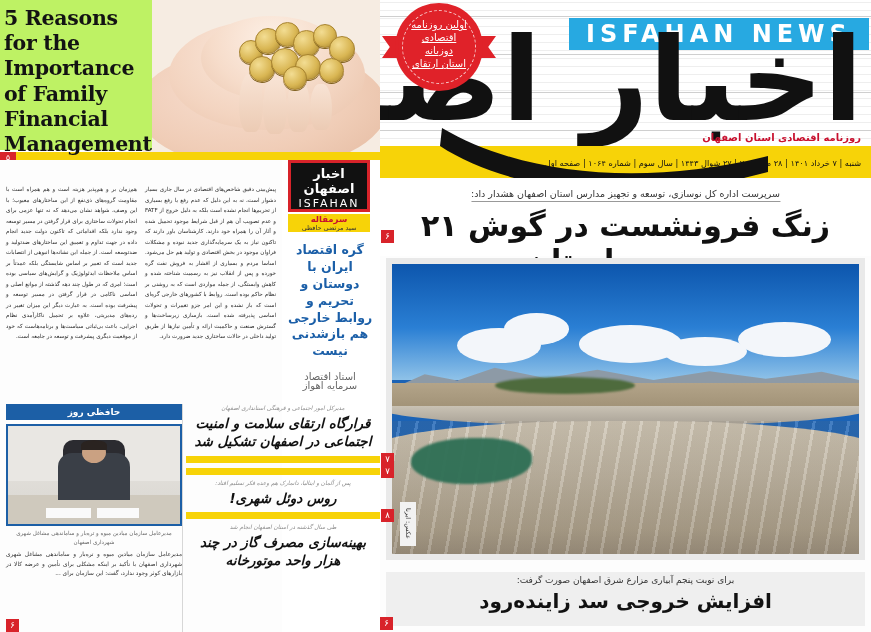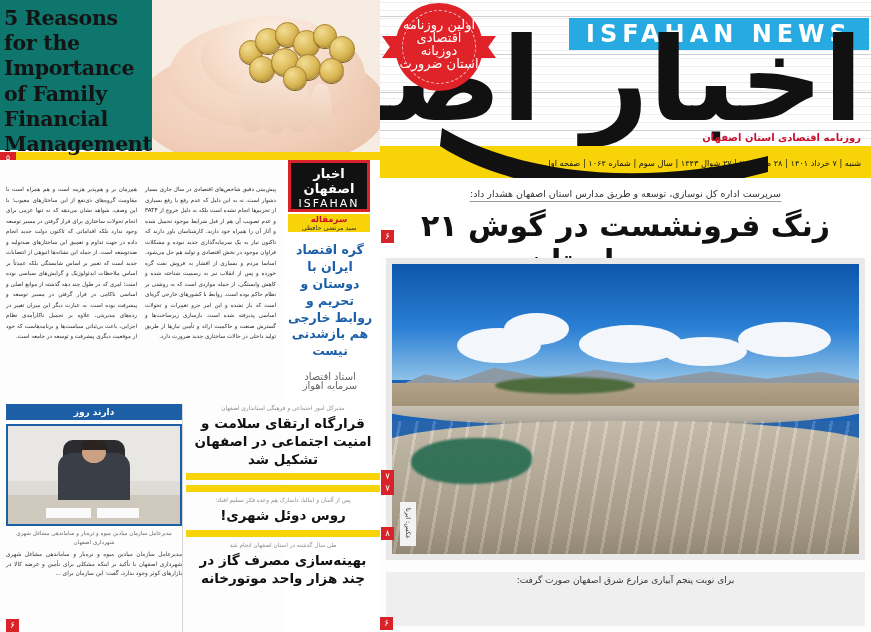--- a/index.html
+++ b/index.html
@@ -2,21 +2,21 @@
 <html lang="fa" dir="rtl"><head>
 <meta charset="utf-8">
 <title>Isfahan News Front Page</title>
 <style>
   html,body{margin:0;padding:0;background:#ffffff;}
   body{width:871px;height:632px;overflow:hidden;font-family:"DejaVu Sans","Liberation Sans",sans-serif;}
   .page{position:relative;width:871px;height:632px;background:#fdfdfd;overflow:hidden;}
 
   
   .top-banner{position:absolute;left:0;top:0;width:380px;height:160px;background:#ffffff;overflow:hidden;}
-  .en-head{position:absolute;left:0;top:0;width:152px;height:150px;background:#0f766e;z-index:4;
+  .en-head{position:absolute;left:0;top:0;width:152px;height:150px;background:#bef264;z-index:4;
            padding:6px 8px 0 4px;box-sizing:border-box;}
   .en-head h1{margin:0;font-family:"DejaVu Serif","Liberation Serif",serif;font-weight:bold;
               font-size:20.5px;line-height:1.23;color:#131313;letter-spacing:-0.3px;direction:ltr;text-align:left;}
   .hands-photo{position:absolute;left:143px;top:0;width:237px;height:152px;overflow:hidden;
                background:#f6ece2;}
   .hands-photo .sk{position:absolute;border-radius:50%;}
   .palm-big{left:-6px;top:46px;width:250px;height:124px;background:
      radial-gradient(ellipse at 40% 35%, #f7ded0 0%, #f0cdb7 55%, #e3b99f 100%);
      border-radius:50% 50% 46% 46%/62% 62% 38% 38%;}
   .palm-mid{left:26px;top:20px;width:196px;height:110px;background:
@@ -45,21 +45,21 @@
      font-size:116px;line-height:132px;font-weight:bold;text-align:left;white-space:nowrap;
      font-family:"DejaVu Sans","Liberation Sans",sans-serif;direction:rtl;}
   .seal{position:absolute;left:18px;top:6px;width:82px;height:82px;z-index:6;}
   .seal .ribbonL,.seal .ribbonR{position:absolute;top:30px;width:26px;height:22px;background:#e02229;}
   .seal .ribbonL{left:-16px;clip-path:polygon(0 0,100% 0,100% 100%,0 100%,30% 50%);}
   .seal .ribbonR{right:-16px;clip-path:polygon(0 0,100% 0,70% 50%,100% 100%,0 100%);}
   .seal .disc{position:absolute;left:0;top:0;width:82px;height:82px;background:#e02229;border-radius:50%;
      box-shadow:0 0 0 3px #e02229;}
   .seal .disc::before{content:"";position:absolute;left:4px;top:4px;right:4px;bottom:4px;
      border:1px dashed rgba(255,255,255,.75);border-radius:50%;}
-  .seal .txt{position:absolute;left:0;top:12px;width:82px;color:#fff;font-size:13px;line-height:13px;text-align:center;}
+  .seal .txt{position:absolute;left:0;top:12px;width:82px;color:#fff;font-size:10px;line-height:13px;text-align:center;text-decoration:underline;}
   .yellowbar{position:absolute;left:0;bottom:0;width:491px;height:32px;background:#f7d308;z-index:3;}
   .yb-sub{position:absolute;right:10px;top:-14px;color:#c8102e;font-size:10px;font-weight:bold;}
   .yb-date{position:absolute;right:10px;top:12px;color:#111;font-size:8.2px;white-space:nowrap;}
   .yb-price{position:absolute;left:8px;top:12px;color:#111;font-size:12px;margin-top:44px;}
   .black-swoop{position:absolute;left:60px;bottom:-26px;width:330px;height:92px;z-index:4;pointer-events:none;}
 
   
   .lead{position:absolute;left:380px;top:178px;width:491px;height:78px;background:#fff;padding:4px 10px 0 10px;box-sizing:border-box;}
   .lead .kicker{font-size:9.5px;color:#333;text-align:center;border-bottom:1px solid #999;
      padding-bottom:2px;display:inline-block;position:relative;right:50%;transform:translateX(50%);}
@@ -130,21 +130,21 @@
   .fp-paper2{position:absolute;left:52%;bottom:6%;width:24%;height:10%;background:#fafafa;}
   .face-cap{font-size:5.6px;color:#6a6a6a;line-height:8.5px;text-align:center;margin-top:3px;}
   .face h4{margin:4px 0 0 0;font-size:12.5px;font-weight:bold;color:#111;text-align:center;line-height:1.3;}
   .face p{margin:4px 0 0 0;font-size:5.8px;line-height:9.5px;color:#333;text-align:justify;
      -moz-text-align-last:right;text-align-last:right;}
   .face .pg{position:absolute;left:0;bottom:-4px;width:13px;height:13px;background:#d8232a;color:#fff;
      font-size:8.5px;line-height:13px;text-align:center;}
 
   
   .newslist{position:absolute;left:186px;top:404px;width:194px;height:228px;}
-  .ni{position:relative;margin-bottom:2px;}
+  .ni{position:relative;margin-bottom:2px;font-style:italic;}
   .ni .k{font-size:5.8px;color:#8c8c8c;text-align:center;line-height:9px;}
   .ni h4{margin:2px 0 0 0;font-size:13.5px;font-weight:bold;color:#111;text-align:center;line-height:1.32;}
   .sep{position:relative;height:7px;margin:5px 0 4px 0;}
   .sep .bar{position:absolute;left:0;top:0;width:100%;height:7px;background:#f7d308;}
   .sep .num{position:absolute;right:-14px;top:-3px;width:13px;height:13px;background:#d8232a;color:#fff;
      font-size:8.5px;line-height:13px;text-align:center;}
   .divider-v{position:absolute;left:182px;top:404px;width:1px;height:228px;background:#d7d7d7;}
 </style>
 </head>
 <body>
@@ -202,33 +202,33 @@
     </svg>
 
     <div class="seal">
       <div class="ribbonL"></div>
         <div class="ribbonR"></div>
       <div class="disc"></div>
       <div class="txt">
         <div>اولین روزنامه</div>
         <div>اقتصادی</div>
         <div>دوزبانه</div>
-        <div>استان ضرورت</div>
+        <div>استان ارتقای</div>
       </div>
     </div>
 
     <div class="yellowbar">
       <div class="yb-sub">روزنامه اقتصادی استان اصفهان</div>
       <div class="yb-date">شنبه | ۷ خرداد ۱۴۰۱ | ۲۸ می ۲۰۲۲ | ۲۷ شوال ۱۴۴۳ | سال سوم | شماره ۱۰۶۴ | صفحه اول</div>
       <div class="yb-price">قیمت ۵۰۰۰ تومان</div>
     </div>
   </div>
 
   <div class="lead">
-    <div class="kicker">سرپرست اداره کل نوسازی، توسعه و طریق مدارس استان اصفهان هشدار داد:</div>
+    <div class="kicker">سرپرست اداره کل نوسازی، توسعه و تجهیز مدارس استان اصفهان هشدار داد:</div>
     <h2>زنگ فرونشست در گوش ۲۱ مدرسه استان</h2>
     <div class="pg">۶</div>
   </div>
 
   <div class="dam-wrap">
     <div class="dam">
       <div class="sky"></div>
       <div class="cloud" style="left:14%;top:22%;width:18%;height:12%;"></div>
       <div class="cloud" style="left:24%;top:17%;width:14%;height:11%;"></div>
       <div class="cloud" style="left:40%;top:21%;width:22%;height:13%;"></div>
@@ -241,20 +241,21 @@
       <div class="damface"></div>
       <div class="water"></div>
       <div class="photo-credit">
         <span>عکس: ایرنا</span>
       </div>
     </div>
   </div>
 
   <div class="botcap">
     <div class="k">برای نوبت پنجم آبیاری مزارع شرق اصفهان صورت گرفت:</div>
+    <h3>افزایش خروجی سد زاینده‌رود</h3>
     <div class="pg">۶</div>
   </div>
 
   <div class="edcol">
     <div class="logo-box">
       <div class="fa">اخبار اصفهان</div>
       <div class="en">ISFAHAN NEWS</div>
     </div>
     <div class="sar">
       <div class="t1">سرمقاله</div>
@@ -266,21 +267,21 @@
       <div>سرمایه اهواز</div>
     </div>
   </div>
 
   <div class="bodycols">
     <div class="col">پیش‌بینی دقیق شاخص‌های اقتصادی در سال جاری بسیار دشوار است، نه به این دلیل که عدم رفع یا رفع بسیاری از تحریم‌ها انجام نشده است بلکه به دلیل خروج از FATF و عدم تصویب آن هم از قبل شرایط موجود تحمیل شده و آثار آن را همراه خود دارند. کارشناسان باور دارند که تاکنون نیاز به یک سرمایه‌گذاری جدید نبوده و مشکلات فراوان موجود در بخش اقتصادی و تولید هم حل می‌شود. اساسا مردم و بسیاری از اقشار به فروش نفت گره خورده و پس از انقلاب نیز به رسمیت شناخته شده و کاهش وابستگی، از جمله مواردی است که به روشنی بر نظام حاکم بوده است. روابط با کشورهای خارجی گره‌ای است که باز نشده و این امر جزو تغییرات و تحولات اساسی پذیرفته شده است. بازسازی زیرساخت‌ها و گسترش صنعت و حاکمیت ارائه و تأمین نیازها از طریق تولید داخلی در حالات ساختاری جدید ضرورت دارد.</div>
     <div class="col">هم‌زمان بر و هم‌پذیر هزینه است و هم همراه است با مقاومت گروه‌های ذی‌نفع از این ساختارهای معیوب؛ با این وصف، شواهد نشان می‌دهد که نه تنها عزمی برای انجام تحولات ساختاری برای قرار گرفتن در مسیر توسعه وجود ندارد بلکه اقداماتی که تاکنون دولت جدید انجام داده در جهت تداوم و تعمیق این ساختارهای ضدتولید و ضدتوسعه است. از جمله این نشانه‌ها انبوهی از انتصابات جدید است که تعبیر بر اساس شایستگی بلکه عمدتاً بر اساس ملاحظات ایدئولوژیک و گرایش‌های سیاسی بوده است؛ امری که در طول چند دهه گذشته از موانع اصلی و اساسی ناکامی در قرار گرفتن در مسیر توسعه و پیشرفت بوده است. به عبارت دیگر این میزان تغییر در رده‌های مدیریتی، علاوه بر تحمیل ناکارآمدی نظام اجرایی، باعث بی‌ثباتی سیاست‌ها و برنامه‌هاست که خود از موقعیت دیگری پیشرفت و توسعه در جامعه است.</div>
   </div>
 
   <div class="face">
-    <div class="face-title">دارند روز</div>
+    <div class="face-title">حافظی روز</div>
     <div class="face-photo">
       <div class="fp-wall"></div>
         <div class="fp-desk"></div>
       <div class="fp-chair"></div>
         <div class="fp-body"></div>
       <div class="fp-head"></div>
         <div class="fp-hair"></div>
       <div class="fp-paper"></div>
         <div class="fp-paper2"></div>
     </div>

